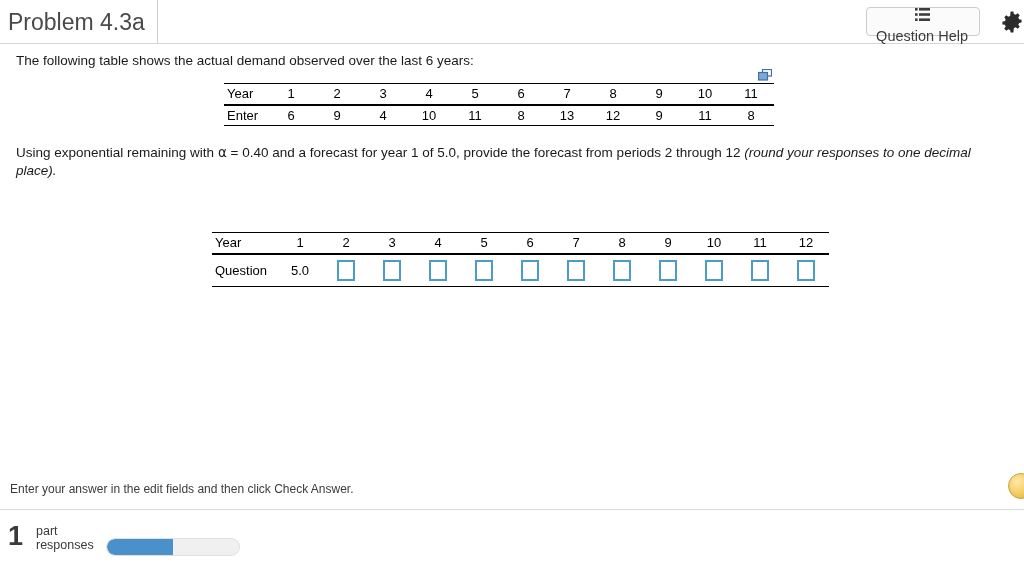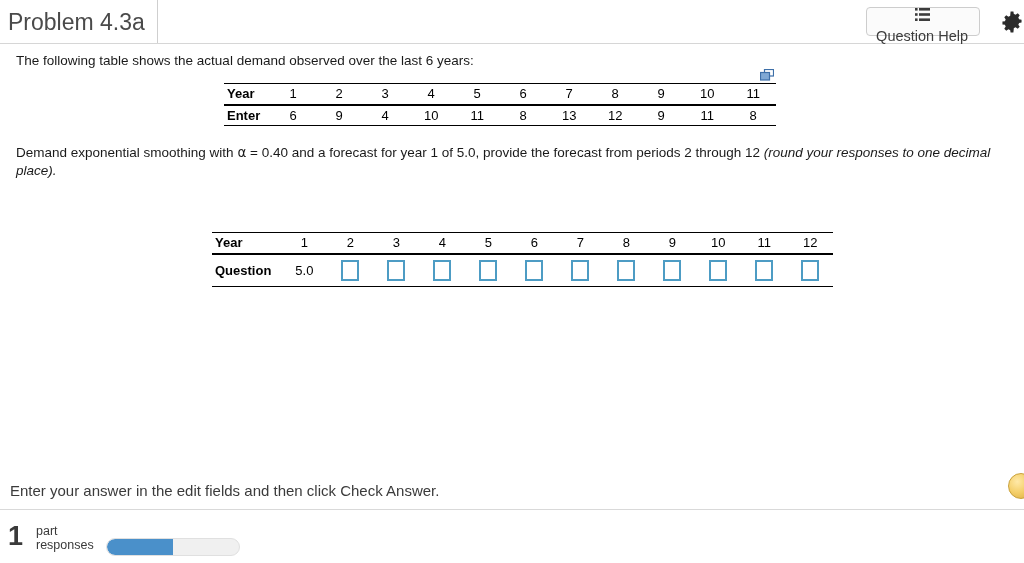--- a/index.html
+++ b/index.html
@@ -95,21 +95,21 @@
     color: #000;
   }
   table.grid td {
     padding: 0;
     text-align: center;
     font-size: 13px;
     height: 21px;
     vertical-align: middle;
   }
   table.grid td.rowlabel {
-    font-weight: bold;
+    font-weight: normal;
     text-align: left;
     padding-left: 3px;
     padding-right: 10px;
     white-space: nowrap;
   }
   table.grid tr.head td { border-bottom: 2px solid #000; }
   table.grid tr.head td.topline { border-top: 1px solid #000; }
   table.grid tr.data td { border-bottom: 1px solid #000; }
   .demand-table td.cell { width: 46px; }
 
@@ -131,21 +131,21 @@
   .fixedval { font-size: 13px; }
 
   
   .instruction {
     position: absolute; left: 0; top: 476px;
     width: 1024px; height: 34px;
     border-bottom: 1px solid #d9d9d9;
   }
   .instruction-text {
     position: absolute; left: 10px; top: 6px;
-    font-size: 15px; color: #3b3b3b;
+    font-size: 12px; color: #3b3b3b;
     white-space: nowrap;
   }
   .coin {
     position: absolute; right: -10px; top: 473px;
     width: 26px; height: 26px;
     border-radius: 50%;
     background: radial-gradient(circle at 35% 32%, #ffe9a8 0%, #f4cf6a 48%, #d9a93c 100%);
     border: 1px solid #c9a13a;
   }
 
@@ -249,21 +249,21 @@
           <td class="cell">13</td>
           <td class="cell">12</td>
           <td class="cell">9</td>
           <td class="cell">11</td>
           <td class="cell">8</td>
         </tr>
       </tbody>
         </table>
     </div>
 
-    <div class="prompt2"><span>Demand exponential smoothing with </span><span class="alpha">α</span><span> = 0.40 and a forecast for year 1 of 5.0, provide the forecast from periods 2 through 12 </span><span class="it">(round your responses to one decimal place).</span></div>
+    <div class="prompt2"><span>Using exponential remaining with </span><span class="alpha">α</span><span> = 0.40 and a forecast for year 1 of 5.0, provide the forecast from periods 2 through 12 </span><span class="it">(round your responses to one decimal place).</span></div>
 
     <div class="forecast-table">
       <table class="grid">
         <tbody>
             <tr class="head">
           <td class="rowlabel topline">Year</td>
           <td class="cell topline">1</td>
           <td class="cell topline">2</td>
           <td class="cell topline">3</td>
           <td class="cell topline">4</td>

